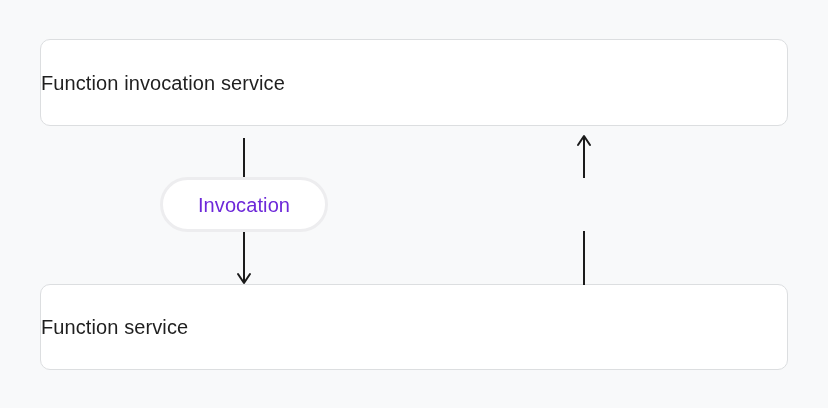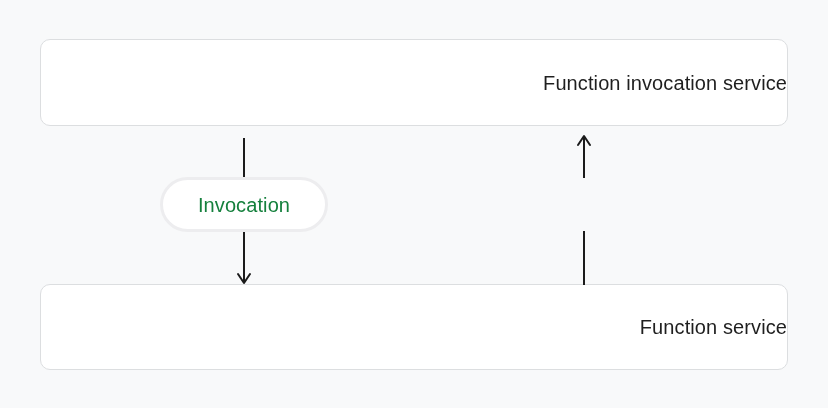--- a/index.html
+++ b/index.html
@@ -24,22 +24,21 @@
 
   
   .node-box {
     position: absolute;
     box-sizing: border-box;
     background: #ffffff;
     border: 1px solid #dcdee0;
     border-radius: 10px;
     display: flex;
     align-items: center;
-    justify-content: flex-end;
-    padding-left: 18px;
+    justify-content: flex-start;
   }
   .node-box .node-label {
     font-size: 20px;
     line-height: 1;
     color: #1f1f1f;
     letter-spacing: 0.1px;
     white-space: nowrap;
   }
 
   #node-service {
@@ -63,21 +62,21 @@
     border: 3px solid #ededef;
     border-radius: 999px;
     display: flex;
     align-items: center;
     justify-content: center;
     z-index: 3;
   }
   .node-pill .node-label {
     font-size: 20px;
     line-height: 1;
-    color: #15803d;
+    color: #6d28d9;
     letter-spacing: 0.1px;
     white-space: nowrap;
   }
 
   #node-invocation {
     left: 160px;
     top: 177px;
     width: 168px;
     height: 55px;
   }

